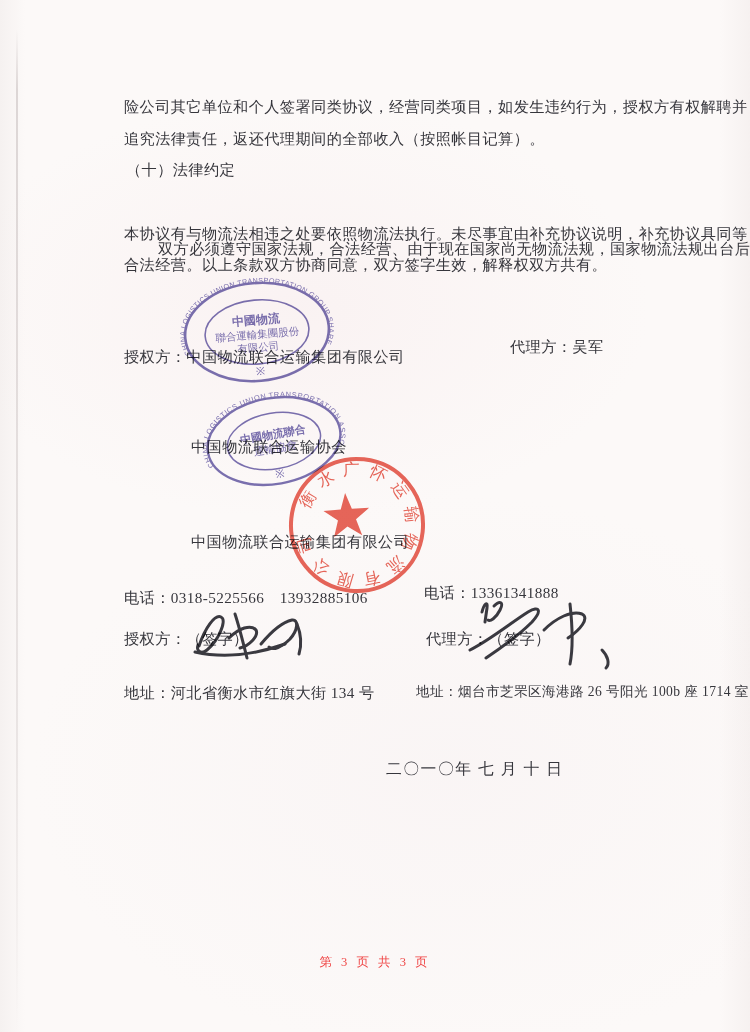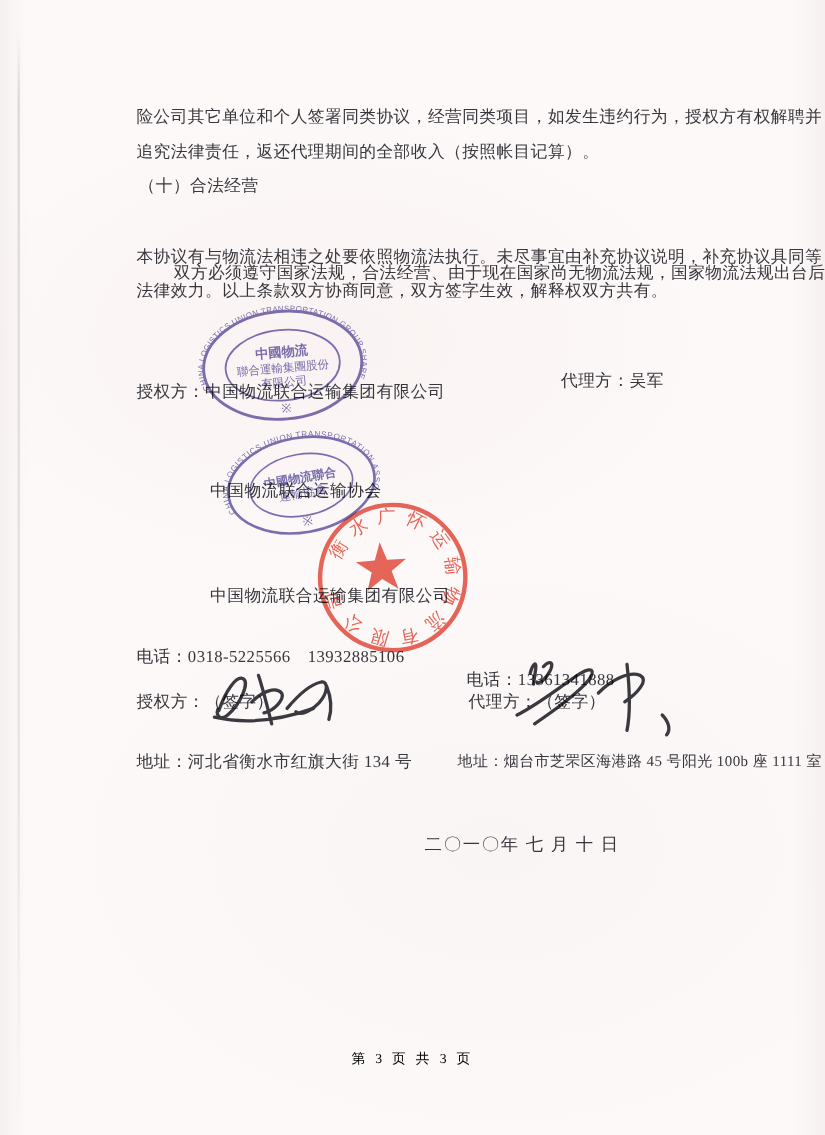--- a/index.html
+++ b/index.html
@@ -22,46 +22,46 @@
   }
   .txt{
     position:absolute;color:#36363c;font-size:15.2px;line-height:1.25;
     white-space:pre;letter-spacing:.4px;padding-left:36px;
   }
   .small{font-size:13.6px;}
   .stamp{position:absolute;mix-blend-mode:multiply;opacity:.9;}
   .sig{position:absolute;mix-blend-mode:multiply;}
   .footer{
     position:absolute;left:0;right:0;top:954px;text-align:center;
-    color:#000000;font-size:12.5px;letter-spacing:3px;
+    color:#ef4444;font-size:12.5px;letter-spacing:3px;
   }
 </style>
 </head>
 <body>
 
 <div class="paper"></div>
 <div class="paper-edge"></div>
 
 <div class="txt" style="left:88px;top:97px;">险公司其它单位和个人签署同类协议，经营同类项目，如发生违约行为，授权方有权解聘并</div>
 <div class="txt" style="left:88px;top:129px;">追究法律责任，返还代理期间的全部收入（按照帐目记算）。</div>
-<div class="txt" style="left:90px;top:160px;">（十）合法经营</div>
+<div class="txt" style="left:90px;top:160px;">（十）法律约定</div>
 <div class="txt" style="left:122px;top:192px;margin-top:47px;">双方必须遵守国家法规，合法经营、由于现在国家尚无物流法规，国家物流法规出台后</div>
 <div class="txt" style="left:88px;top:224px;">本协议有与物流法相违之处要依照物流法执行。未尽事宜由补充协议说明，补充协议具同等</div>
-<div class="txt" style="left:88px;top:255px;">法律效力。以上条款双方协商同意，双方签字生效，解释权双方共有。</div>
+<div class="txt" style="left:88px;top:255px;">合法经营。以上条款双方协商同意，双方签字生效，解释权双方共有。</div>
 
 <div class="txt" style="left:88px;top:337px;margin-top:10px;">授权方：中国物流联合运输集团有限公司</div>
 <div class="txt" style="left:474px;top:337px;">代理方：吴军</div>
 <div class="txt" style="left:155px;top:437px;">中国物流联合运输协会</div>
 <div class="txt" style="left:155px;top:532px;">中国物流联合运输集团有限公司</div>
 <div class="txt" style="left:88px;top:588px;">电话：0318-5225566　13932885106</div>
-<div class="txt" style="left:388px;top:583px;margin-top:26px;">电话：13361341888</div>
+<div class="txt" style="left:388px;top:583px;">电话：13361341888</div>
 <div class="txt" style="left:88px;top:629px;">授权方：（签字）</div>
 <div class="txt" style="left:390px;top:629px;">代理方：（签字）</div>
 <div class="txt" style="left:88px;top:683px;text-align:center;">地址：河北省衡水市红旗大街 134 号</div>
-<div class="txt small" style="left:380px;top:684px;">地址：烟台市芝罘区海港路 45 号阳光 100b 座 1111 室</div>
+<div class="txt small" style="left:380px;top:684px;">地址：烟台市芝罘区海港路 26 号阳光 100b 座 1714 室</div>
 <div class="txt" style="left:350px;top:759px;font-size:15.8px;letter-spacing:1.5px;">二〇一〇年 七 月 十 日</div>
 
 <div class="footer">第 3 页 共 3 页</div>
 
 <svg class="stamp" style="left:177px;top:277px;" width="160" height="110" viewBox="-80 -55 160 110">
   <g transform="rotate(-5)" fill="#584da0" stroke="#584da0" opacity=".88">
     <ellipse cx="0" cy="0" rx="72" ry="49" fill="none" stroke-width="2.6"></ellipse>
     <ellipse cx="0" cy="0" rx="52" ry="32" fill="none" stroke-width="1.6"></ellipse>
     <defs>
         <path id="ring1" d="M -67,18 A 72,49 0 1 1 67,18" fill="none"></path>

